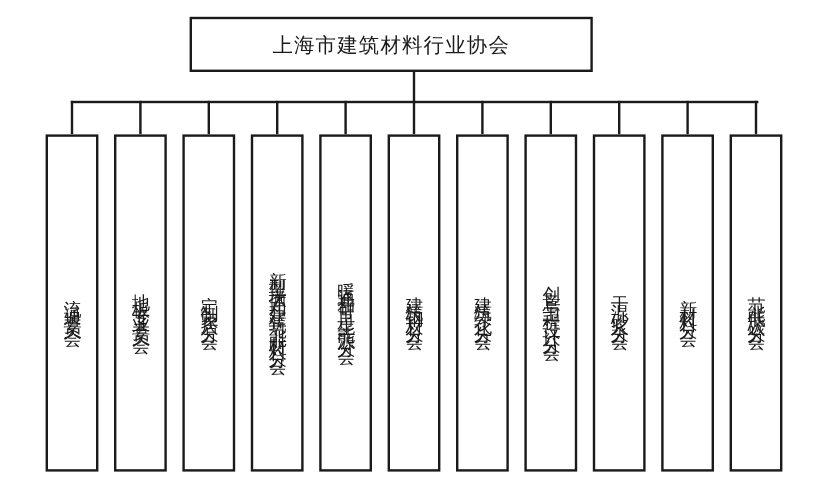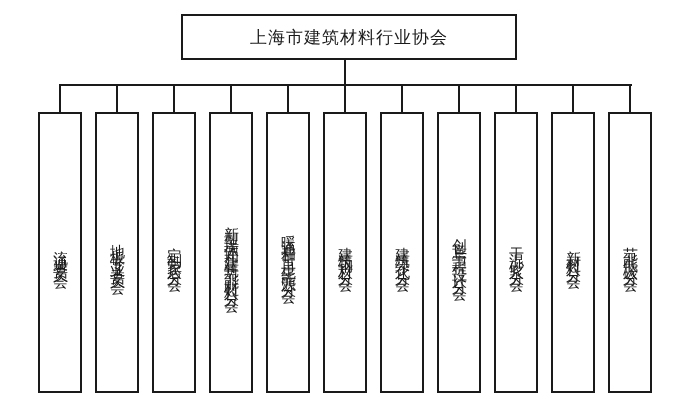--- a/index.html
+++ b/index.html
@@ -12,21 +12,21 @@
     width: 683px;
     height: 415px;
     background: #ffffff;
     font-family: "DejaVu Serif", "Liberation Serif", serif;
     color: #1a1a1a;
     overflow: hidden;
   }
   
   .root-box {
     position: absolute;
-    left: 181px;
+    left: 158px;
     top: 14px;
     width: 336px;
     height: 46px;
     border: 2px solid #1a1a1a;
     background: #ffffff;
     display: flex;
     align-items: center;
     justify-content: center;
     font-size: 17px;
     letter-spacing: 1px;

